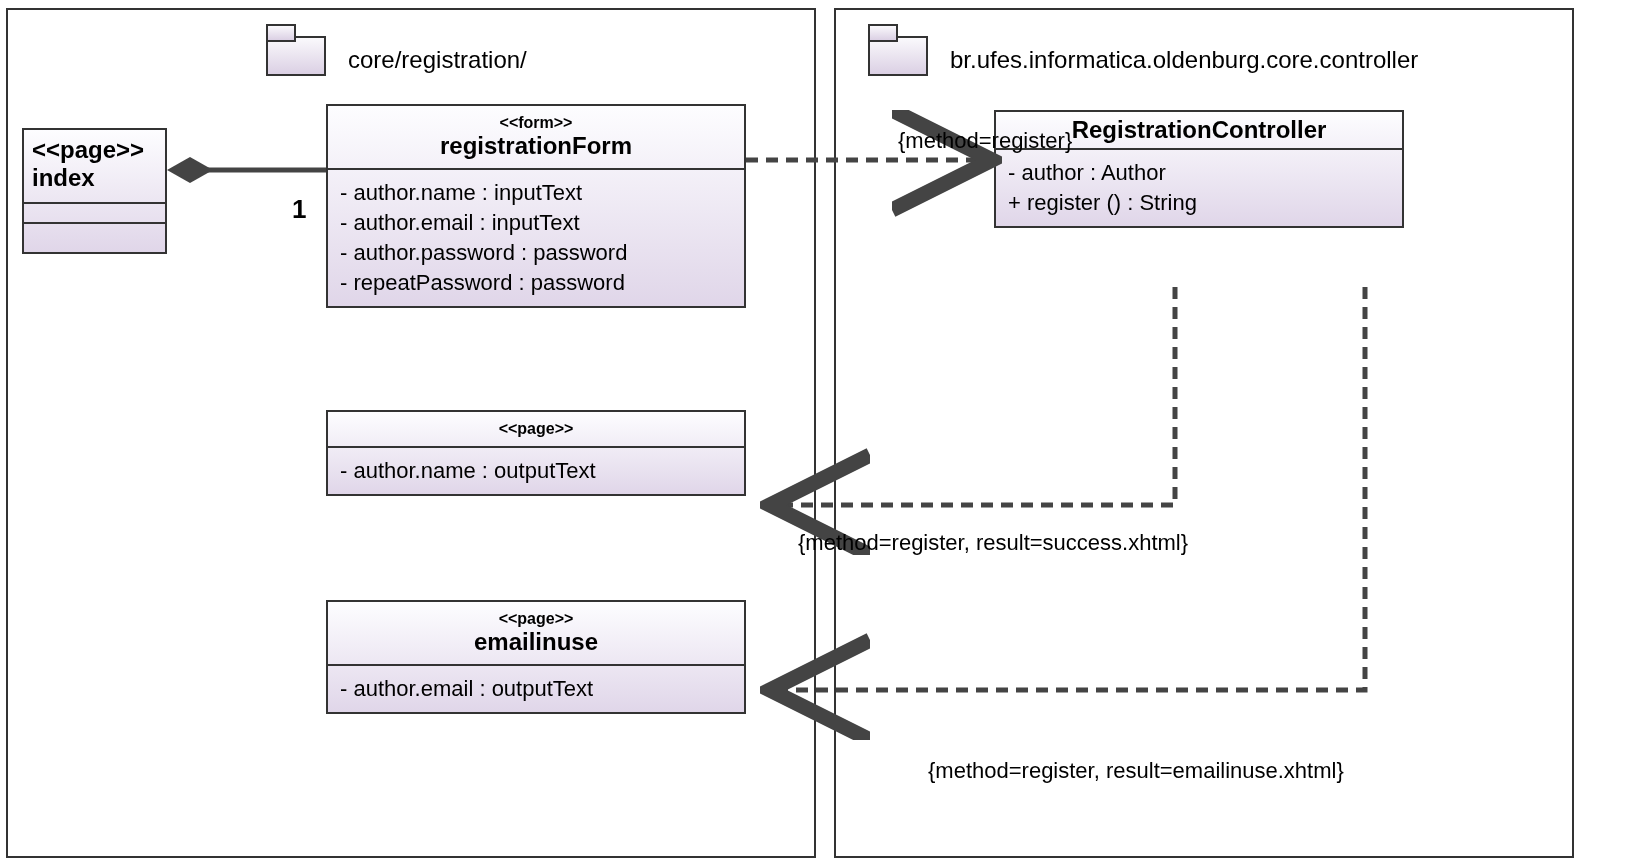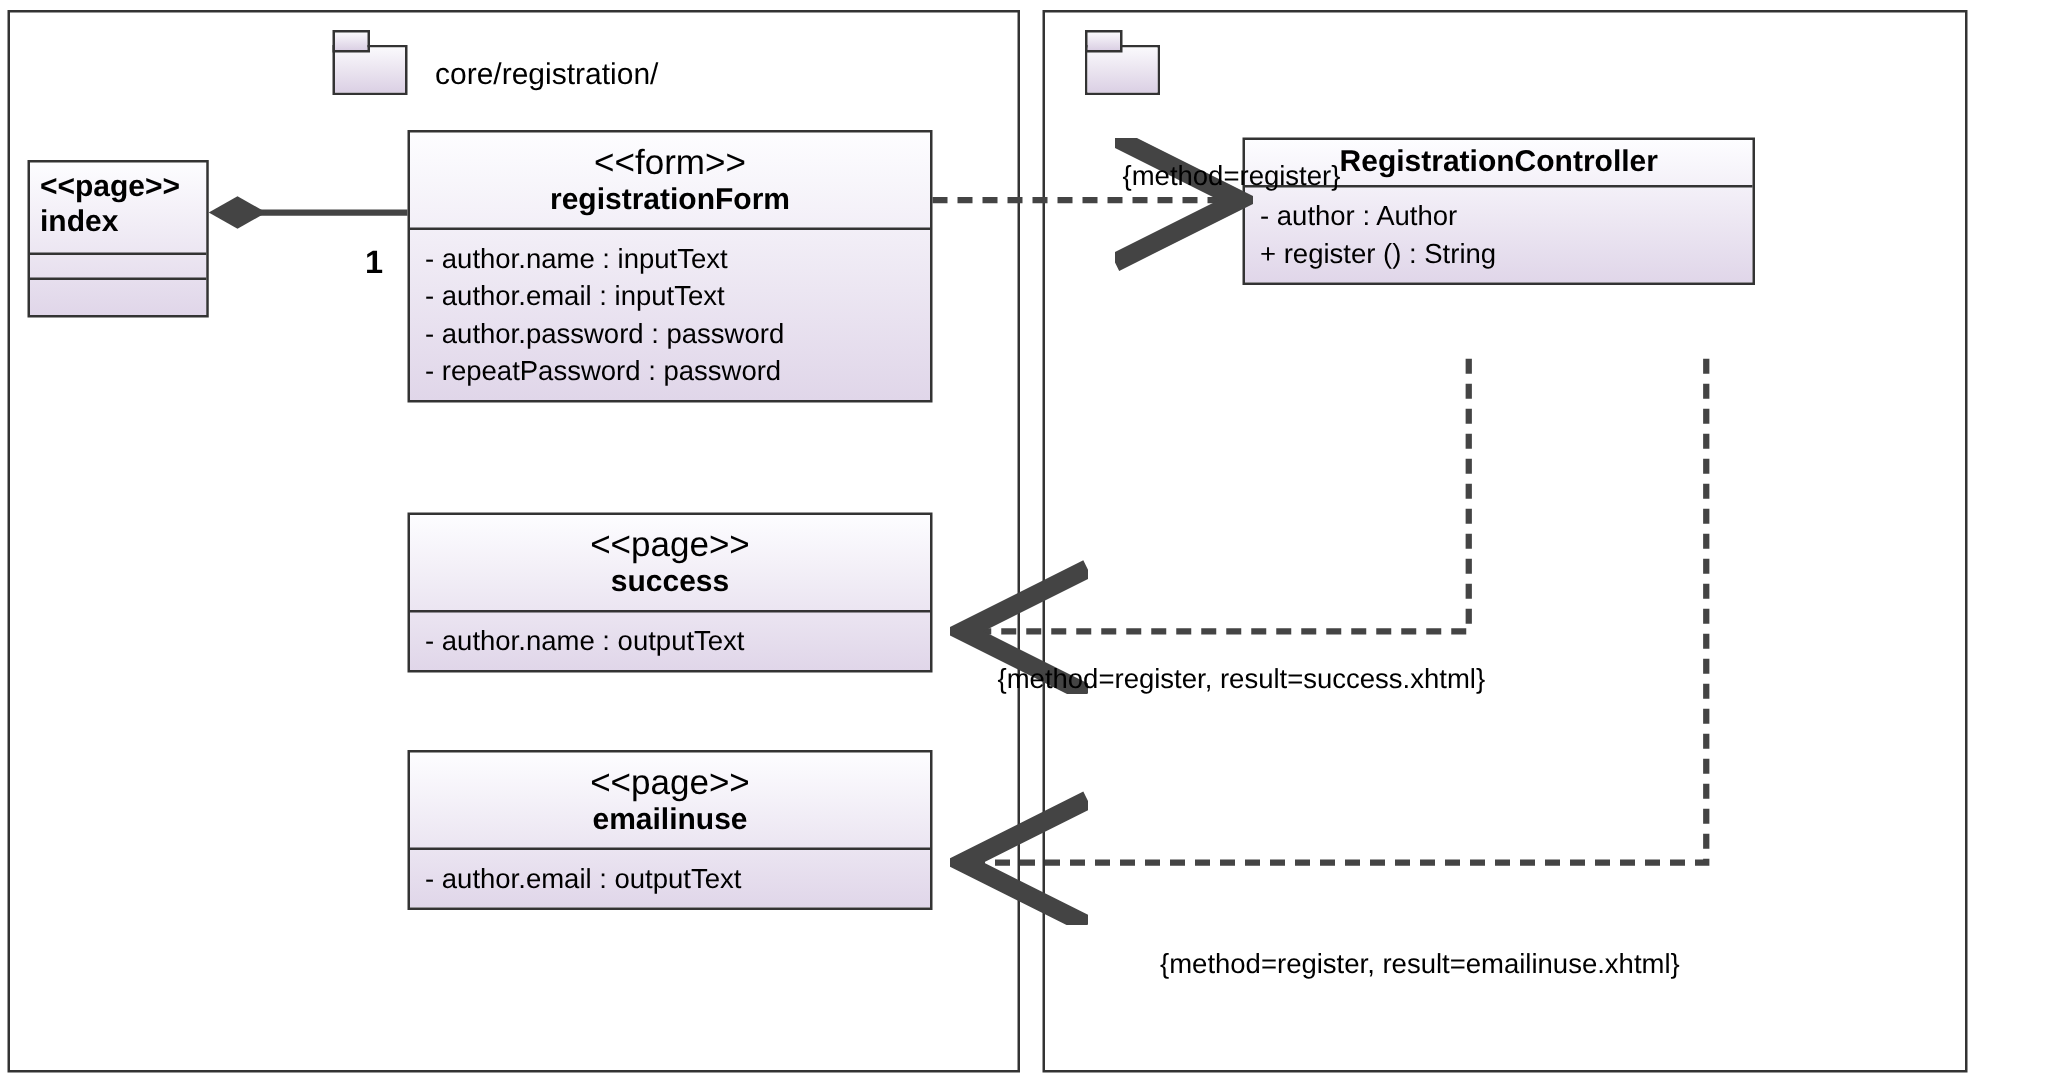--- a/index.html
+++ b/index.html
@@ -5,21 +5,21 @@
   *{box-sizing:border-box;margin:0;padding:0}
   body{font-family:Helvetica,Arial,sans-serif;background:#fff}
   #canvas{position:relative;width:1484px;height:866px}
   .pkg{position:absolute;border:2px solid #333}
   .pkg-icon{position:absolute;width:60px;height:40px;border:2px solid #333}
   .pkg-icon::before{content:'';position:absolute;top:-14px;left:-2px;width:26px;height:14px;border:2px solid #333;background:linear-gradient(180deg,#faf9fc 0%,#dbd0e4 100%)}
   .pkg-icon .main{width:100%;height:100%;background:linear-gradient(180deg,#faf9fc 0%,#dbd0e4 100%)}
   .pkg-label{position:absolute;font-size:24px}
   .cls{position:absolute;border:2px solid #333;background:linear-gradient(180deg,#fdfdff 0%,#e0d6e9 100%)}
   .cls-header{padding:8px 12px;text-align:center;border-bottom:2px solid #333}
-  .cls-header .stereo{font-size:28px;font-weight:normal}
+  .cls-header .stereo{font-size:16px;font-weight:bold}
   .cls-header .name{font-size:24px;font-weight:bold}
   .cls-body{padding:6px 12px;font-size:22px}
   .cls-body div{margin:4px 0}
   .index-cls{position:absolute;border:2px solid #333;background:linear-gradient(180deg,#fdfdff 0%,#e0d6e9 100%)}
   .index-cls .top{padding:6px 8px;font-size:24px;font-weight:bold;border-bottom:2px solid #333;min-height:74px}
   .index-cls .bottom{height:30px;border-top:2px solid #333}
   .line-label{position:absolute;font-size:22px}
   .mult{position:absolute;font-size:26px;font-weight:bold}
   svg{position:absolute;top:0;left:0}
 </style>
@@ -31,20 +31,21 @@
   <div class="pkg" style="left:6px;top:8px;width:810px;height:850px"></div>
   <div class="pkg-icon" style="left:266px;top:36px">
       <div class="main"></div>
     </div>
   <div class="pkg-label" style="left:348px;top:46px">core/registration/</div>
 
   <div class="pkg" style="left:834px;top:8px;width:740px;height:850px"></div>
   <div class="pkg-icon" style="left:868px;top:36px">
       <div class="main"></div>
     </div>
+  <div class="pkg-label" style="left:950px;top:46px">br.ufes.informatica.oldenburg.core.controller</div>
 
   <div class="index-cls" style="left:22px;top:128px;width:145px">
     <div class="top">
       <div>&lt;&lt;page&gt;&gt;</div>
       <div>index</div>
     </div>
     <div style="height:18px"></div>
     <div class="bottom"></div>
   </div>
 
@@ -57,21 +58,20 @@
       <div>- author.name : inputText</div>
       <div>- author.email : inputText</div>
       <div>- author.password : password</div>
       <div>- repeatPassword : password</div>
     </div>
   </div>
 
   <div class="cls" style="left:326px;top:410px;width:420px">
     <div class="cls-header">
       <div class="stereo">&lt;&lt;page&gt;&gt;</div>
-      <div class="name">success</div>
     </div>
     <div class="cls-body">
       <div>- author.name : outputText</div>
     </div>
   </div>
 
   <div class="cls" style="left:326px;top:600px;width:420px">
     <div class="cls-header">
       <div class="stereo">&lt;&lt;page&gt;&gt;</div>
       <div class="name">emailinuse</div>

